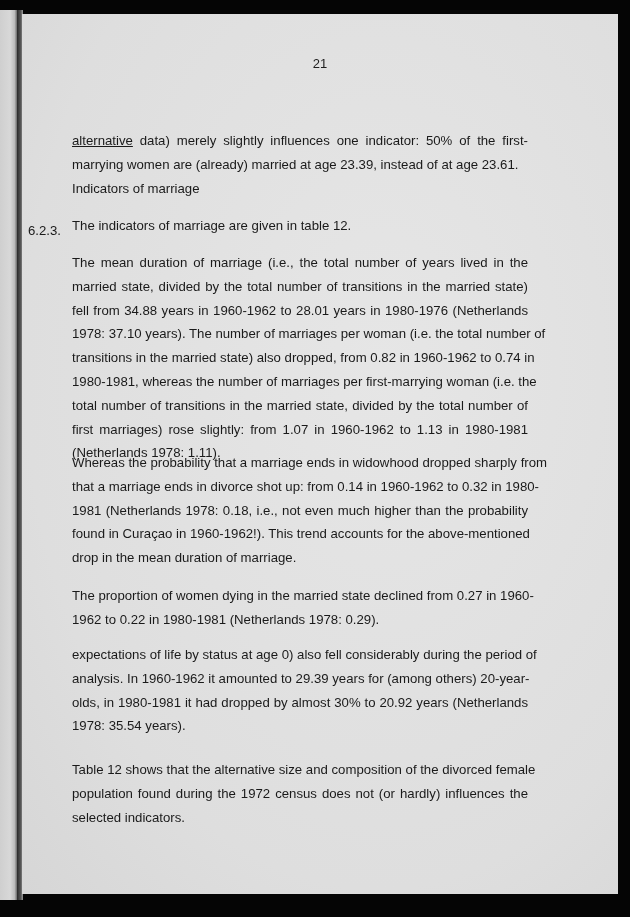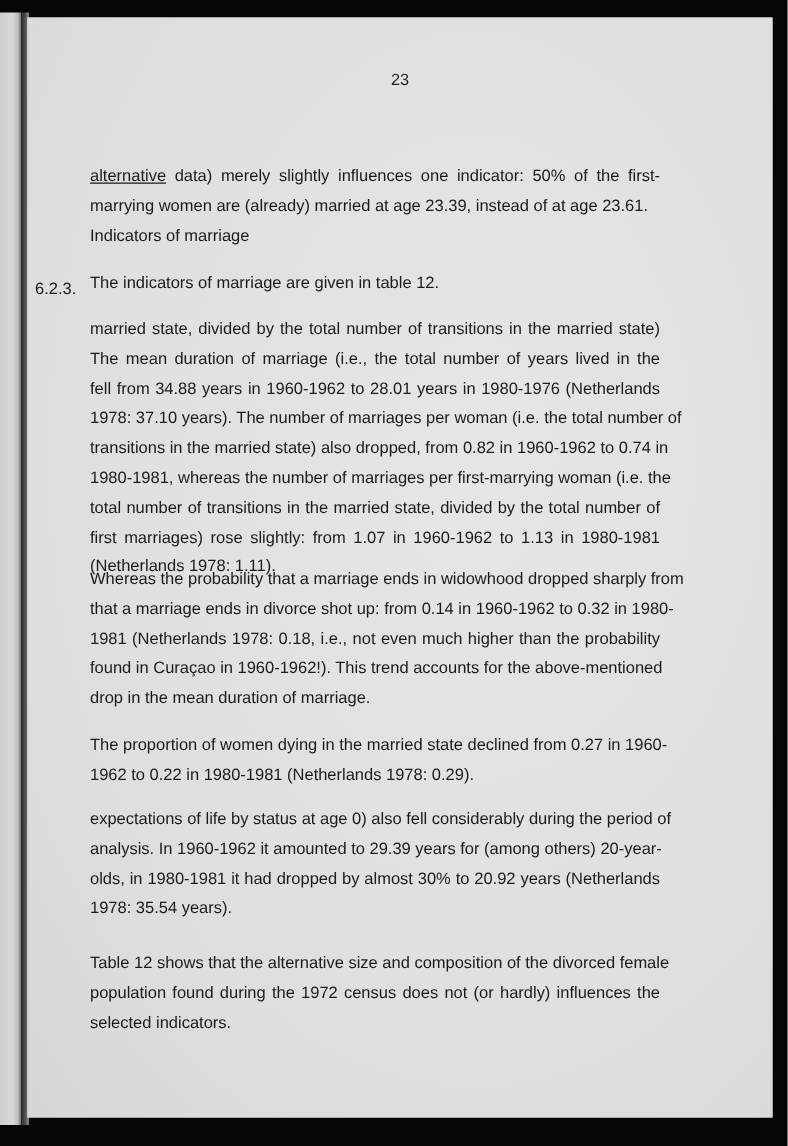--- a/index.html
+++ b/index.html
@@ -40,37 +40,37 @@
   }
 </style>
 </head>
 <body>
 
 <div class="binding"></div>
 <div class="binding-shadow"></div>
 
 <div class="page">
 
-  <div class="page-number">23</div>
+  <div class="page-number">21</div>
 
   <div class="p" style="top:83px;margin-top:32px;">
     <span class="line"><span class="u">alternative</span><span> data) merely slightly influences one indicator: 50% of the first-</span></span>
     <span class="line last">marrying women are (already) married at age 23.39, instead of at age 23.61.</span>
   </div>
 
   <div class="section-num">6.2.3.</div>
   <div class="section-title">Indicators of marriage</div>
 
   <div class="p" style="top:200px;">
     <span class="line last">The indicators of marriage are given in table 12.</span>
   </div>
 
   <div class="p" style="top:237px;">
+    <span class="line">The mean duration of marriage (i.e., the total number of years lived in the</span>
     <span class="line">married state, divided by the total number of transitions in the married state)</span>
-    <span class="line">The mean duration of marriage (i.e., the total number of years lived in the</span>
     <span class="line">fell from 34.88 years in 1960-1962 to 28.01 years in 1980-1976 (Netherlands</span>
     <span class="line">1978: 37.10 years). The number of marriages per woman (i.e. the total number of</span>
     <span class="line">transitions in the married state) also dropped, from 0.82 in 1960-1962 to 0.74 in</span>
     <span class="line">1980-1981, whereas the number of marriages per first-marrying woman (i.e. the</span>
     <span class="line">total number of transitions in the married state, divided by the total number of</span>
     <span class="line">first marriages) rose slightly: from 1.07 in 1960-1962 to 1.13 in 1980-1981</span>
     <span class="line last">(Netherlands 1978: 1.11).</span>
   </div>
 
   <div class="p" style="top:437px;">

